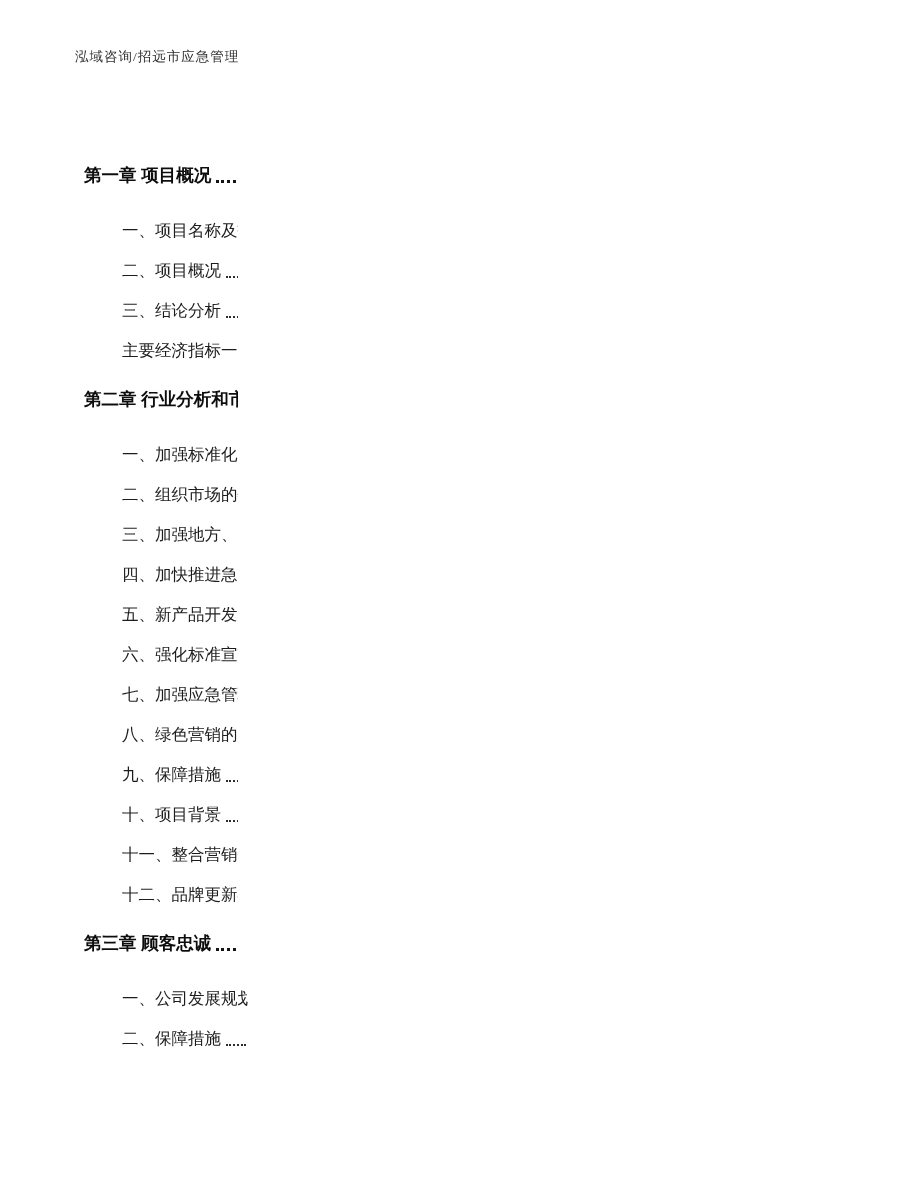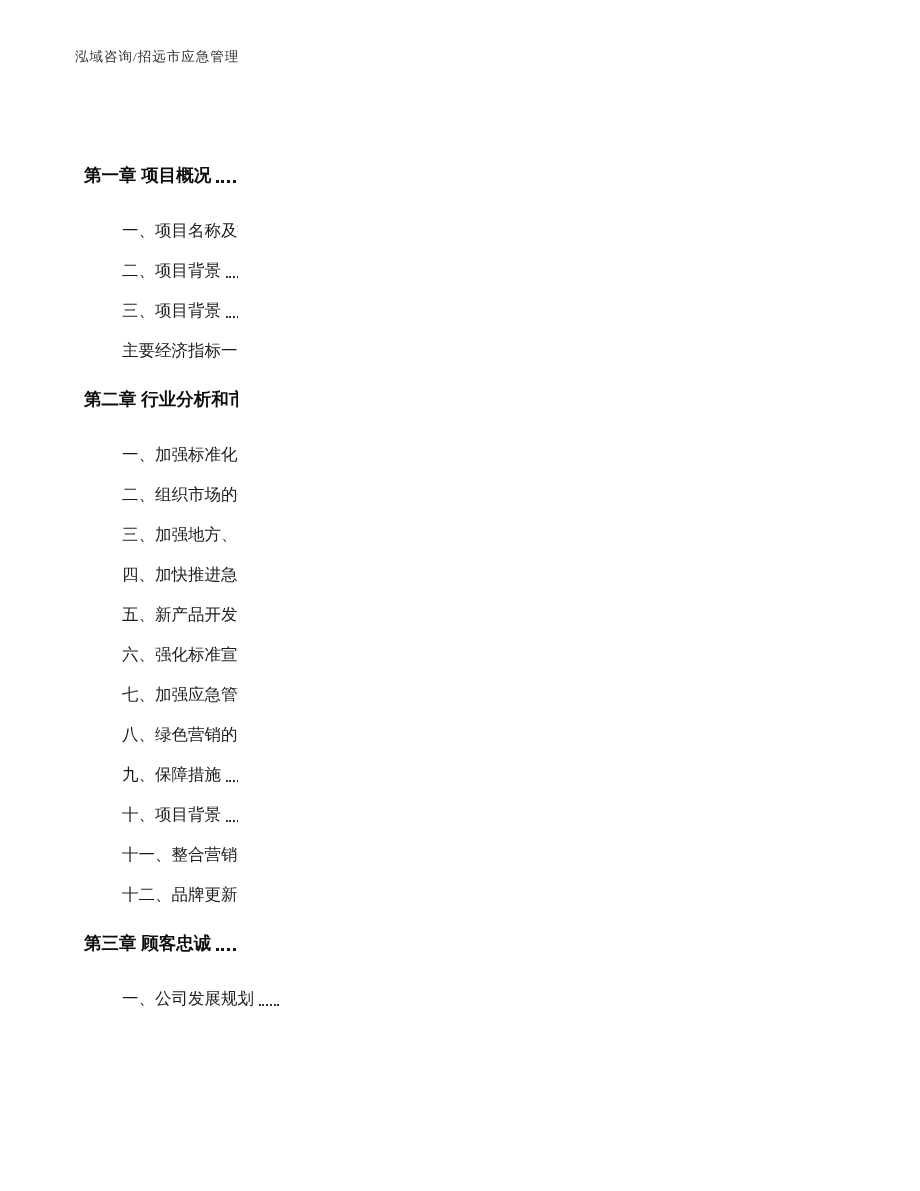--- a/index.html
+++ b/index.html
@@ -101,27 +101,27 @@
     <span class="page">6</span>
   </div>
 
   <div class="toc-row item">
     <span class="label">一、项目名称及投资人</span>
     <span class="leader"></span>
     <span class="page">6</span>
   </div>
 
   <div class="toc-row item">
-    <span class="label">二、项目背景</span>
-    <span class="leader"></span>
-    <span class="page">6</span>
-  </div>
-
-  <div class="toc-row item">
-    <span class="label">三、项目背景</span>
+    <span class="label">二、项目概况</span>
+    <span class="leader"></span>
+    <span class="page">6</span>
+  </div>
+
+  <div class="toc-row item">
+    <span class="label">三、结论分析</span>
     <span class="leader"></span>
     <span class="page">6</span>
   </div>
 
   <div class="toc-row item">
     <span class="label">主要经济指标一览表</span>
     <span class="leader"></span>
     <span class="page">8</span>
   </div>
 
@@ -208,14 +208,19 @@
     <span class="leader"></span>
     <span class="page">37</span>
   </div>
 
   <div class="toc-row item">
     <span class="label">一、公司发展规划</span>
     <span class="leader"></span>
     <span class="page">37</span>
   </div>
 
+  <div class="toc-row item">
+    <span class="label">二、保障措施</span>
+    <span class="leader"></span>
+    <span class="page">41</span>
+  </div>
 </div>
 </div>
 
 </body></html>

